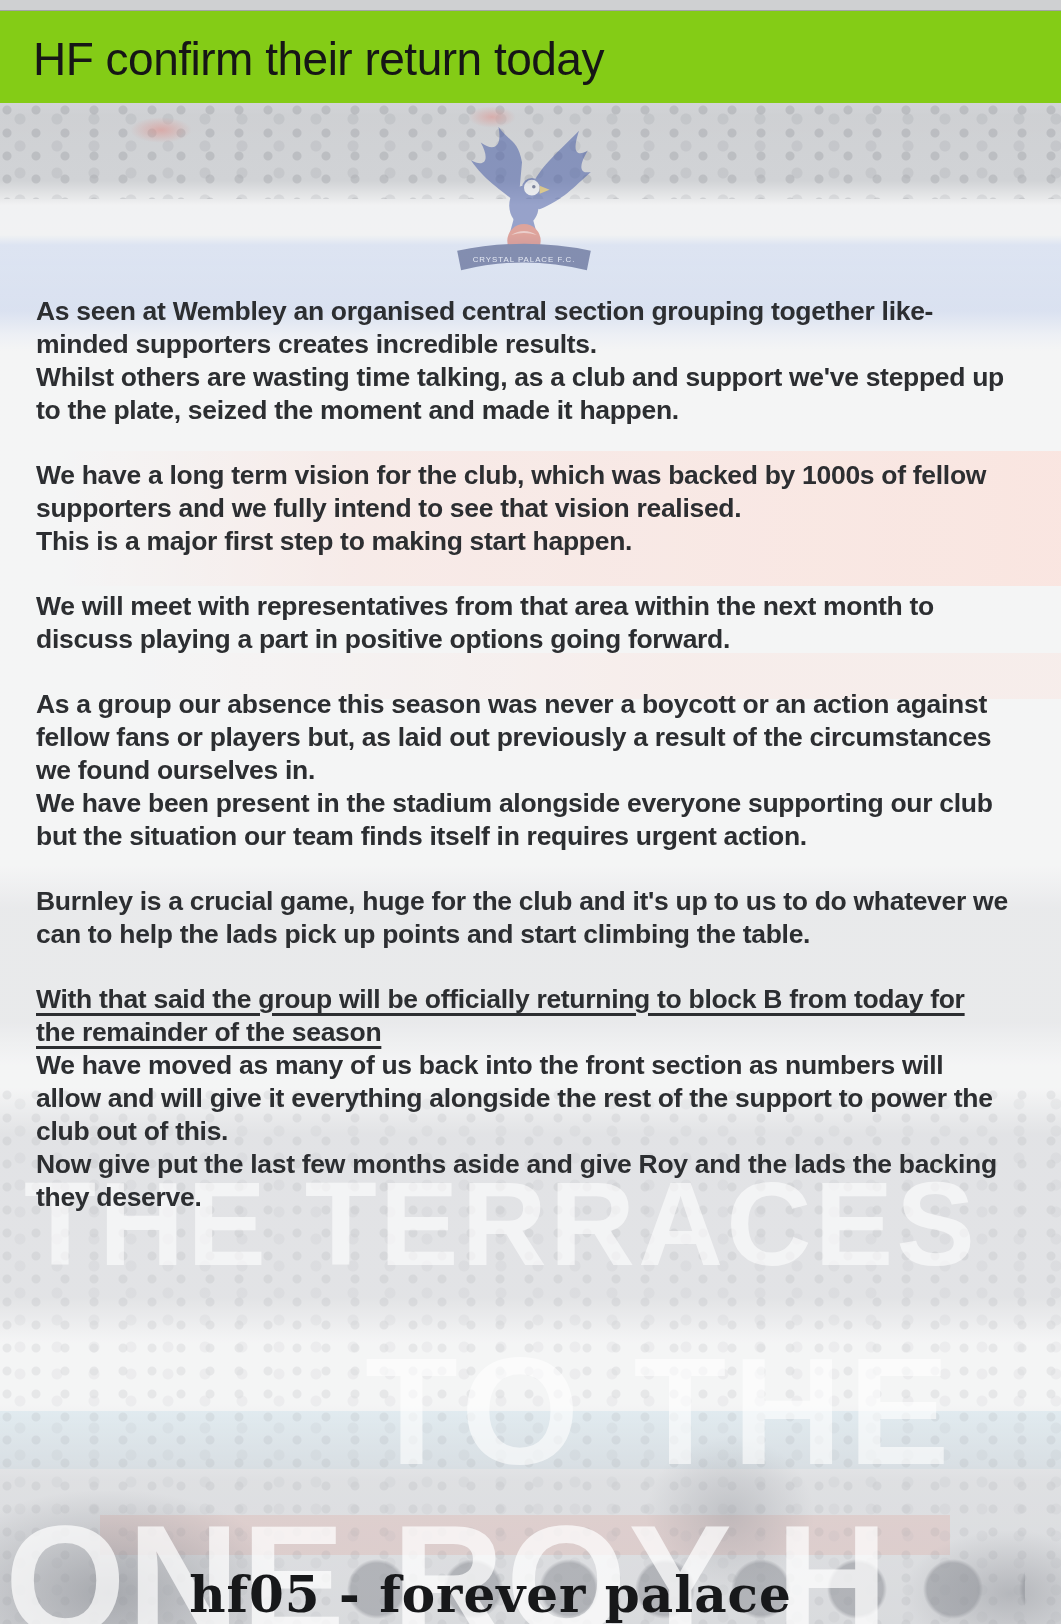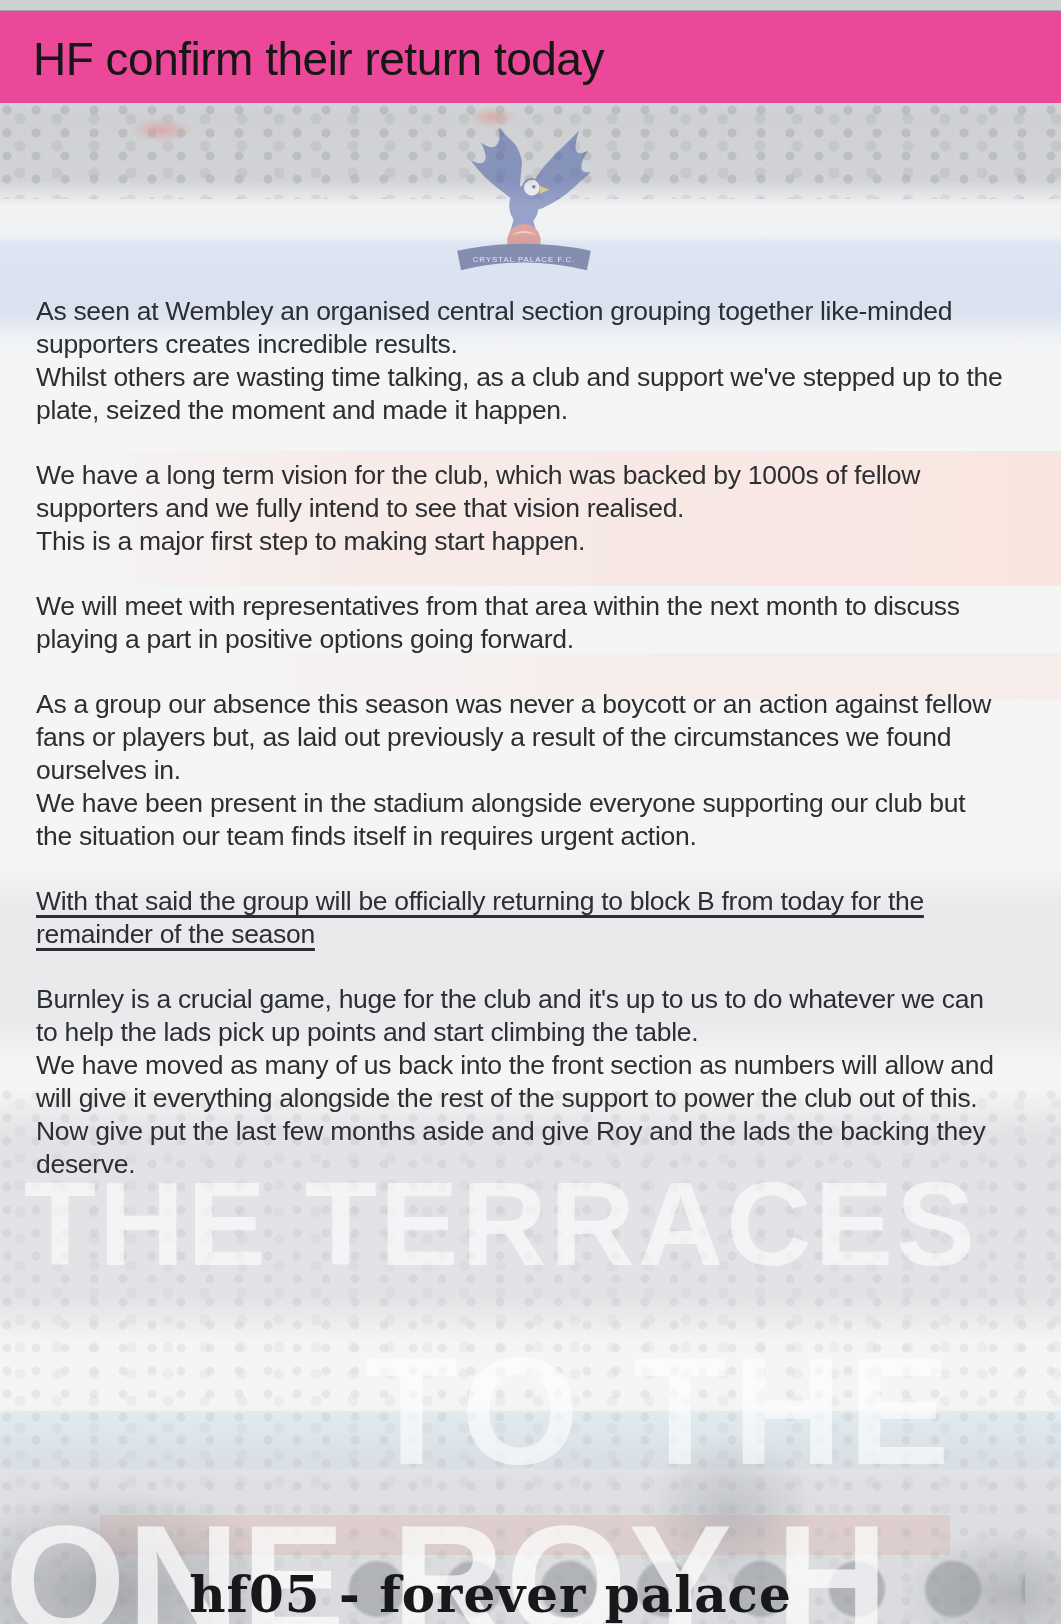--- a/index.html
+++ b/index.html
@@ -1,20 +1,20 @@
 <!DOCTYPE html>
 <html><head>
 <meta charset="utf-8">
 <style>
   html,body{margin:0;padding:0;background:#ffffff;}
   .page{position:relative;width:1061px;height:1624px;overflow:hidden;background:#ffffff;
         font-family:"Liberation Sans",sans-serif;}
   .top-strip{position:absolute;left:0;top:0;width:1061px;height:10px;
         background:#cfd0d2;border-bottom:1px solid #a3a4a6;}
-  .header{position:absolute;left:0;top:11px;width:1061px;height:92px;background:#ec4899;}
+  .header{position:absolute;left:0;top:11px;width:1061px;height:92px;background:#84cc16;}
   .title{margin:0;padding:20px 0 0 33px;font-size:46px;font-weight:400;letter-spacing:-0.5px;
         color:#161616;line-height:56px;}
 
   
   .photo{position:absolute;left:0;top:103px;width:1061px;height:1521px;overflow:hidden;background:#ebecee;}
   .photo *{position:absolute;}
   .bands{inset:0;background:linear-gradient(180deg,
       #b4b7bc 0px,#aeb1b6 12px,#b0b3b8 78px,#d8dadc 96px,
       #e7e8ea 102px,#e6e8ea 132px,
       #c2cfe8 142px,#bac8e4 208px,#dde2ec 232px,
@@ -54,21 +54,21 @@
       background:radial-gradient(ellipse,rgba(45,50,62,.5),rgba(45,50,62,0) 72%);}
   .veil{inset:0;z-index:3;background:linear-gradient(180deg,rgba(255,255,255,.40),rgba(255,255,255,.47) 15%,rgba(255,255,255,.47));}
   .big-letter{z-index:4;font-weight:700;color:rgba(255,255,255,.6);white-space:nowrap;line-height:1;margin-top:20px;}
   .bl-1{left:24px;top:1042px;font-size:118px;letter-spacing:3px;}
   .bl-2{left:365px;top:1212px;font-size:152px;letter-spacing:6px;}
   .bl-3{left:5px;top:1380px;font-size:155px;letter-spacing:2px;color:rgba(255,255,255,.72);}
   .crest{left:448px;top:12px;width:150px;height:172px;z-index:4;opacity:.5;}
 
   
   .article{left:36px;top:192px;width:972px;z-index:6;}
-  .article p{position:static;margin:0;font-weight:400;font-size:26.5px;line-height:33px;
+  .article p{position:static;margin:0;font-weight:700;font-size:26.5px;line-height:33px;
       letter-spacing:-0.3px;color:#2c2e31;}
   .article p.gap{margin-top:32px;}
   .article p.underlined{text-decoration:underline;text-decoration-thickness:2.5px;text-underline-offset:5px;}
   .signature{left:0;top:1462px;width:1061px;z-index:6;text-align:center;transform:translateX(-40px);
       font-family:"DejaVu Serif",serif;font-weight:700;font-size:50px;letter-spacing:1px;color:#17181a;}
 </style>
 </head>
 <body>
 
 <div class="page">
@@ -116,21 +116,21 @@
     </svg>
 
     <article class="article">
       <p>As seen at Wembley an organised central section grouping together like-minded supporters creates incredible results.</p>
       <p>Whilst others are wasting time talking, as a club and support we've stepped up to the plate, seized the moment and made it happen.</p>
       <p class="gap">We have a long term vision for the club, which was backed by 1000s of fellow supporters and we fully intend to see that vision realised.</p>
       <p>This is a major first step to making start happen.</p>
       <p class="gap">We will meet with representatives from that area within the next month to discuss playing a part in positive options going forward.</p>
       <p class="gap">As a group our absence this season was never a boycott or an action against fellow fans or players but, as laid out previously a result of the circumstances we found ourselves in.</p>
       <p>We have been present in the stadium alongside everyone supporting our club but the situation our team finds itself in requires urgent action.</p>
+      <p class="gap">Burnley is a crucial game, huge for the club and it's up to us to do whatever we can to help the lads pick up points and start climbing the table.</p>
       <p class="gap underlined">With that said the group will be officially returning to block B from today for the remainder of the season</p>
-      <p class="gap">Burnley is a crucial game, huge for the club and it's up to us to do whatever we can to help the lads pick up points and start climbing the table.</p>
       <p>We have moved as many of us back into the front section as numbers will allow and will give it everything alongside the rest of the support to power the club out of this.</p>
       <p>Now give put the last few months aside and give Roy and the lads the backing they deserve.</p>
     </article>
 
     <div class="signature">hf05 - forever palace</div>
   </div>
 </div>
 
 </body></html>

